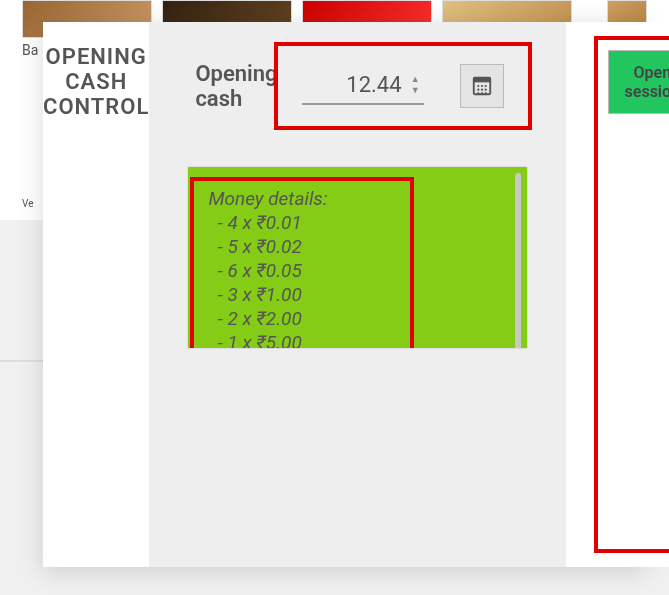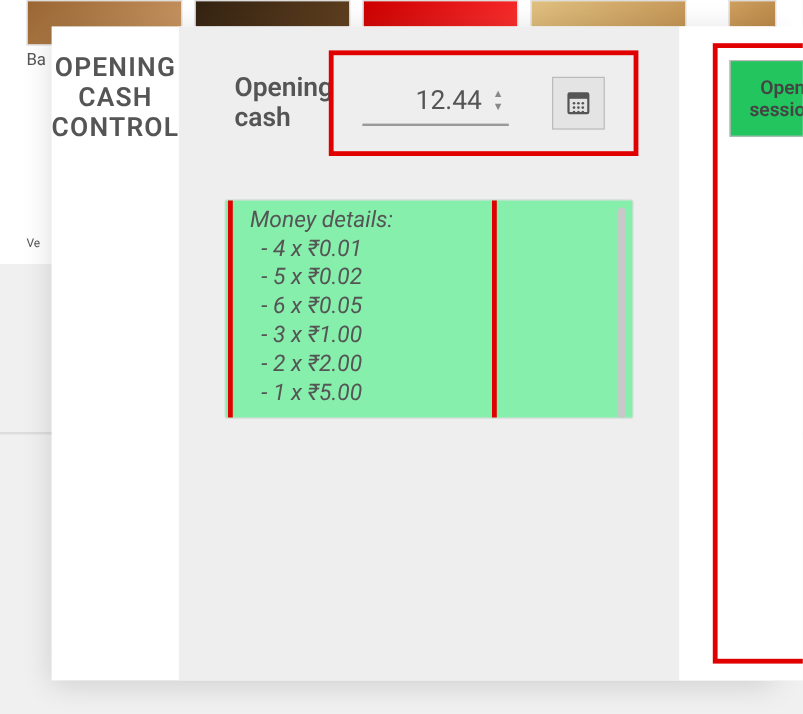--- a/index.html
+++ b/index.html
@@ -145,25 +145,25 @@
       background: #e4e4e4;
       display: flex;
       align-items: center;
       justify-content: center;
       cursor: pointer;
       color: #555;
     }
     .calc-btn svg { width: 22px; height: 22px; }
 
     .details-box {
-      background: #86efac;
+      background: #84cc16;
       border: 1px solid #ddd;
       height: 183px;
       position: relative;
-      padding: 4px 20px;
+      padding: 20px 20px;
       border-radius: 2px;
       overflow: hidden;
     }
     .details-scrollbar {
       position: absolute;
       top: 6px;
       right: 6px;
       width: 6px;
       height: 188px;
       background: #c8c8c8;

